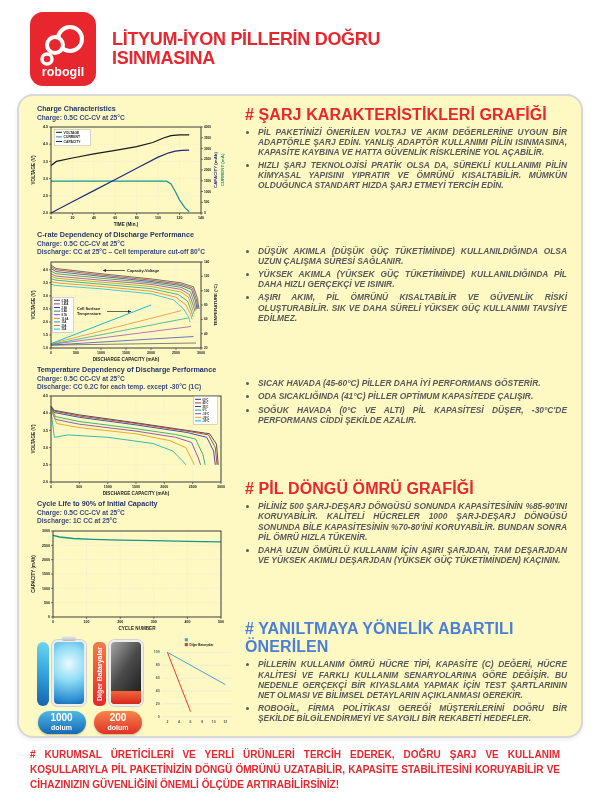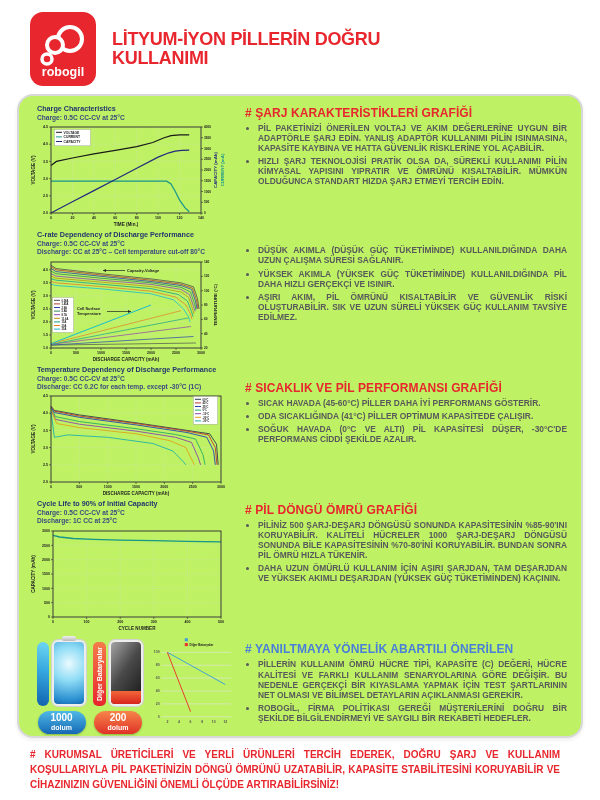--- a/index.html
+++ b/index.html
@@ -3,35 +3,35 @@
 <meta charset="utf-8">
 <style>
   html,body{margin:0;padding:0;}
   body{width:600px;height:800px;background:#ffffff;font-family:"Liberation Sans",sans-serif;overflow:hidden;}
   
   .page-header{display:flex;align-items:center;gap:16px;padding:12px 0 4px 30px;}
   .logo-svg{width:66px;height:74px;display:block;}
   .page-title{color:#e8262d;font-size:18px;font-weight:800;line-height:1.08;letter-spacing:-0.3px;}
   
   .content-card{margin:4px 17px 0 17px;height:644px;border:2px solid #d8d8d8;border-radius:16px;
-    box-shadow:0 2px 4px rgba(0,0,0,.07);display:flex;padding:8px 10px 4px 10px;box-sizing:border-box;background:#bef264;}
+    box-shadow:0 2px 4px rgba(0,0,0,.07);display:flex;padding:8px 10px 4px 10px;box-sizing:border-box;background:#fef9c3;}
   .charts-column{width:206px;display:flex;flex-direction:column;justify-content:space-between;}
   .text-column{flex:1;display:flex;flex-direction:column;justify-content:space-between;padding:2px 4px 2px 10px;}
   
   .chart-block{margin-bottom:2px;}
   .chart-title{font-size:7.2px;font-weight:bold;color:#23356e;margin:0 0 1px 8px;}
   .chart-sub{font-size:6.6px;font-weight:600;color:#3a4b80;margin:0 0 0 8px;line-height:1.25;}
   svg.plot{display:block;}
   svg text{font-family:"Liberation Sans",sans-serif;}
   
   .text-section{margin-bottom:4px;}
-  .section-heading{font-size:12px;font-weight:800;margin:0 0 3px 0;letter-spacing:0.1px;}
+  .section-heading{font-size:16px;font-weight:800;margin:0 0 3px 0;letter-spacing:0.1px;}
   .section-heading.red{color:#e8262d;}
   .section-heading.blue{color:#4a7fd9;}
-  .bullet-list{margin:0;padding-left:13px;color:#58595b;}
+  .bullet-list{margin:0;padding-left:13px;color:#58595b;font-style:italic;}
   .bullet-list li{font-size:8.4px;font-weight:bold;line-height:1.2;text-align:justify;margin-bottom:3px;}
   
   .bat-row{display:flex;align-items:flex-start;gap:7px;padding-left:8px;}
   .bat-group{display:flex;flex-direction:column;align-items:center;}
   .bat-flex{display:flex;align-items:flex-end;gap:3px;height:72px;}
   .capsule{width:12px;height:64px;border-radius:7px;background:linear-gradient(195deg,#6fd8f2 0%,#36a7e0 45%,#1262ae 100%);}
   .battery{position:relative;width:30px;height:62px;border-radius:6px;border:2px solid #ededed;box-shadow:0 0 0 1px #d2d2d2;}
   .battery .cap{position:absolute;top:-6px;left:50%;transform:translateX(-50%);width:14px;height:5px;border-radius:2px;
     background:linear-gradient(180deg,#efefef,#b9b9b9);}
   .battery.blue{background:radial-gradient(circle at 50% 35%,#eafaff 0%,#8edcf5 40%,#2a8fd0 85%,#1565b0 100%);}
@@ -55,21 +55,21 @@
 <div class="page-header">
   <svg class="logo-svg" viewBox="0 0 66 74">
     <rect x="0" y="0" width="66" height="74" rx="13" fill="#e8262d"></rect>
     <circle cx="40" cy="27" r="12" fill="none" stroke="#ffffff" stroke-width="4"></circle>
     <circle cx="25" cy="33" r="8" fill="#e8262d" stroke="#ffffff" stroke-width="4"></circle>
     <circle cx="17" cy="47" r="5" fill="none" stroke="#ffffff" stroke-width="3.5"></circle>
     <text x="33" y="64" text-anchor="middle" fill="#ffffff" font-size="12.5" font-weight="bold">robogil</text>
   </svg>
   <div class="page-title">
     <div>LİTYUM-İYON PİLLERİN DOĞRU</div>
-    <div>KULLANIMI</div>
+    <div>ISINMASINA</div>
   </div>
 </div>
 
 <div class="content-card">
 
   <div class="charts-column">
 
     <div class="chart-block">
       <div class="chart-title">Charge Characteristics</div>
       <div class="chart-sub">Charge: 0.5C CC-CV at 25°C</div>
@@ -445,28 +445,27 @@
     <div class="text-section">
       <div class="section-heading red">#  ŞARJ KARAKTERİSTİKLERİ GRAFİĞİ</div>
       <ul class="bullet-list">
         <li>PİL PAKETİNİZİ ÖNERİLEN VOLTAJ VE AKIM DEĞERLERİNE UYGUN BİR ADAPTÖRLE ŞARJ EDİN. YANLIŞ ADAPTÖR KULLANIMI PİLİN ISINMASINA, KAPASİTE KAYBINA VE HATTA GÜVENLİK RİSKLERİNE YOL AÇABİLİR.</li>
         <li>HIZLI ŞARJ TEKNOLOJİSİ PRATİK OLSA DA, SÜREKLİ KULLANIMI PİLİN KİMYASAL YAPISINI YIPRATIR VE ÖMRÜNÜ KISALTABİLİR. MÜMKÜN OLDUĞUNCA STANDART HIZDA ŞARJ ETMEYİ TERCİH EDİN.</li>
       </ul>
     </div>
 
     <div class="text-section">
       <ul class="bullet-list">
-        <li>DÜŞÜK AKIMLA (DÜŞÜK GÜÇ TÜKETİMİNDE) KULLANILDIĞINDA DAHA UZUN ÇALIŞMA SÜRESİ SAĞLANIR.</li>
+        <li>DÜŞÜK AKIMLA (DÜŞÜK GÜÇ TÜKETİMİNDE) KULLANILDIĞINDA OLSA UZUN ÇALIŞMA SÜRESİ SAĞLANIR.</li>
         <li>YÜKSEK AKIMLA (YÜKSEK GÜÇ TÜKETİMİNDE) KULLANILDIĞINDA PİL DAHA HIZLI GERÇEKÇİ VE ISINIR.</li>
-        <li>AŞIRI AKIM, PİL ÖMRÜNÜ KISALTABİLİR VE GÜVENLİK RİSKİ OLUŞTURABİLİR. SIK VE UZUN SÜRELİ YÜKSEK GÜÇ KULLANIM TAVSİYE EDİLMEZ.</li>
+        <li>AŞIRI AKIM, PİL ÖMRÜNÜ KISALTABİLİR VE GÜVENLİK RİSKİ OLUŞTURABİLİR. SIK VE DAHA SÜRELİ YÜKSEK GÜÇ KULLANIMI TAVSİYE EDİLMEZ.</li>
       </ul>
     </div>
 
     <div class="text-section">
-      <div class="section-heading red">#  SICAKLIK VE PİL PERFORMANSI GRAFİĞİ</div>
       <ul class="bullet-list">
         <li>SICAK HAVADA (45-60°C) PİLLER DAHA İYİ PERFORMANS GÖSTERİR.</li>
         <li>ODA SICAKLIĞINDA (41°C) PİLLER OPTİMUM KAPASİTEDE ÇALIŞIR.</li>
         <li>SOĞUK HAVADA (0°C VE ALTI) PİL KAPASİTESİ DÜŞER, -30°C'DE PERFORMANS CİDDİ ŞEKİLDE AZALIR.</li>
       </ul>
     </div>
 
     <div class="text-section">
       <div class="section-heading red">#  PİL DÖNGÜ ÖMRÜ GRAFİĞİ</div>
       <ul class="bullet-list">

